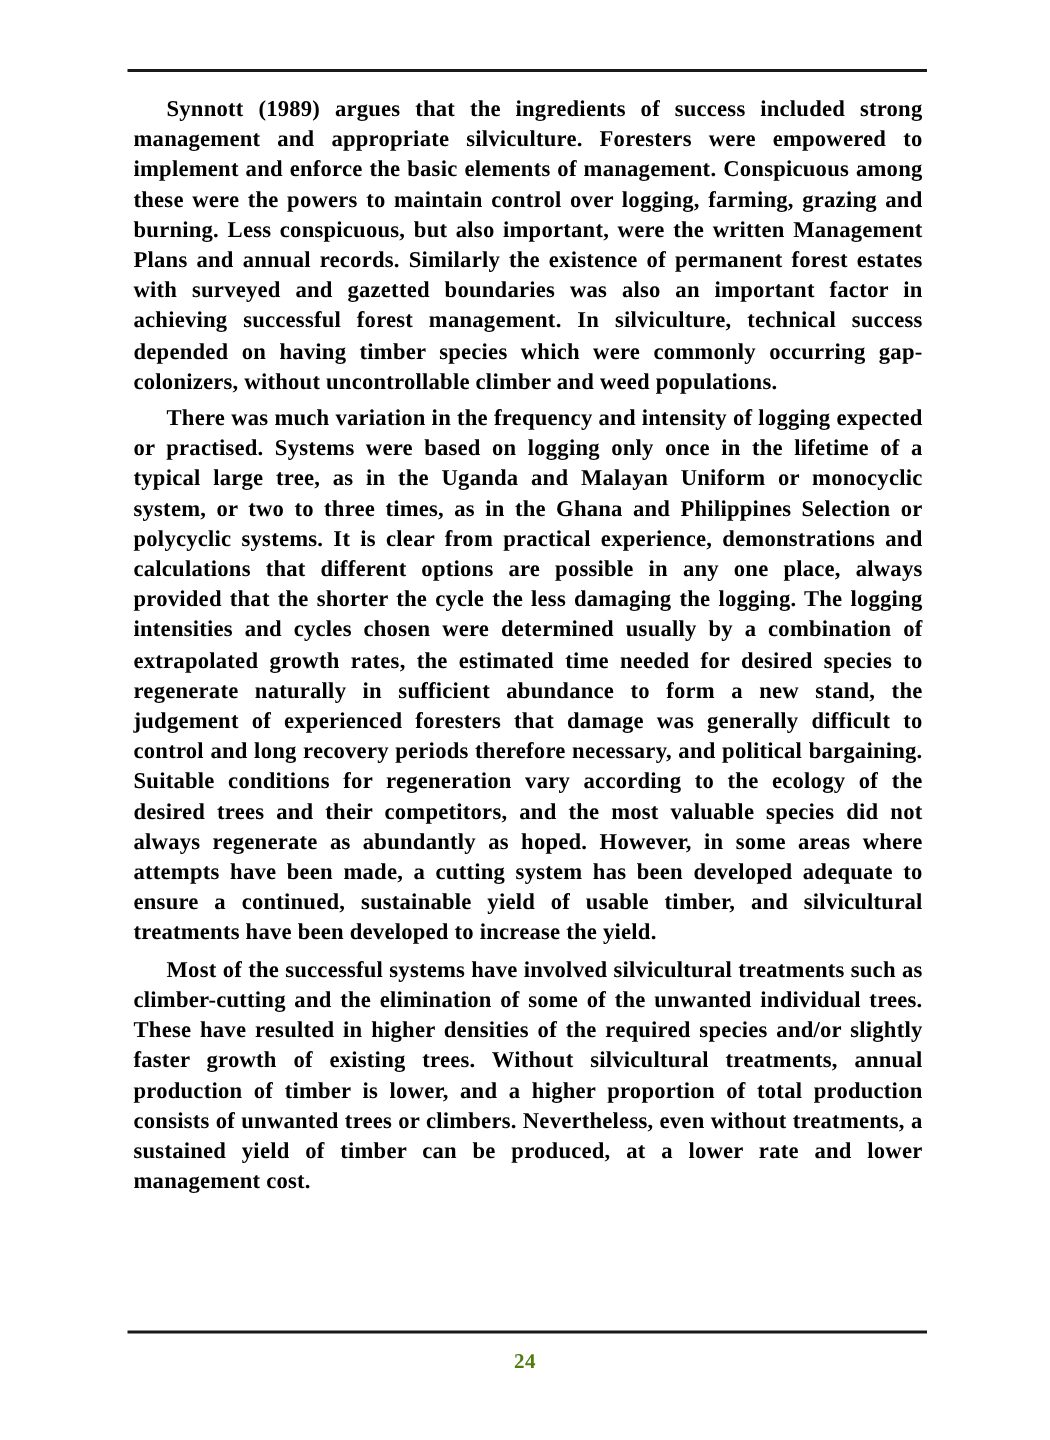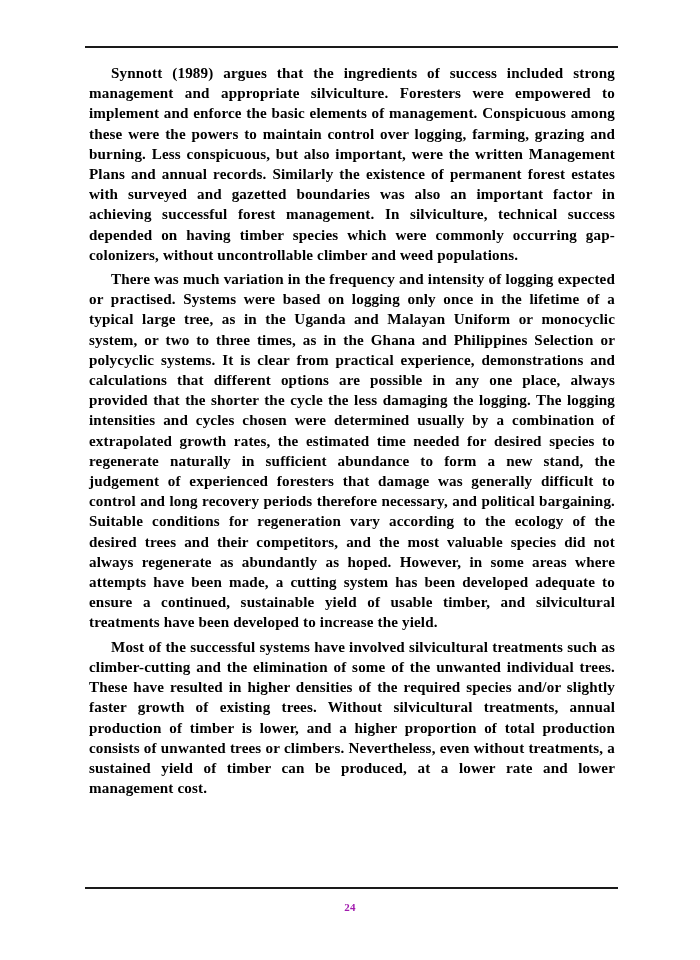--- a/index.html
+++ b/index.html
@@ -52,24 +52,24 @@
     hyphens: none;
     color: #000000;
   }
 
   .page-number {
     position: absolute;
     left: 0;
     right: 0;
     top: 901px;
     text-align: center;
-    font-size: 11px;
+    font-size: 14px;
     font-weight: bold;
     font-family: "Liberation Serif", serif;
-    color: #a21caf;
+    color: #4d7c0f;
     letter-spacing: 0.02em;
   }
 </style>
 </head>
 <body>
 
 <div class="page">
 
   <div class="rule rule-top"></div>
 

